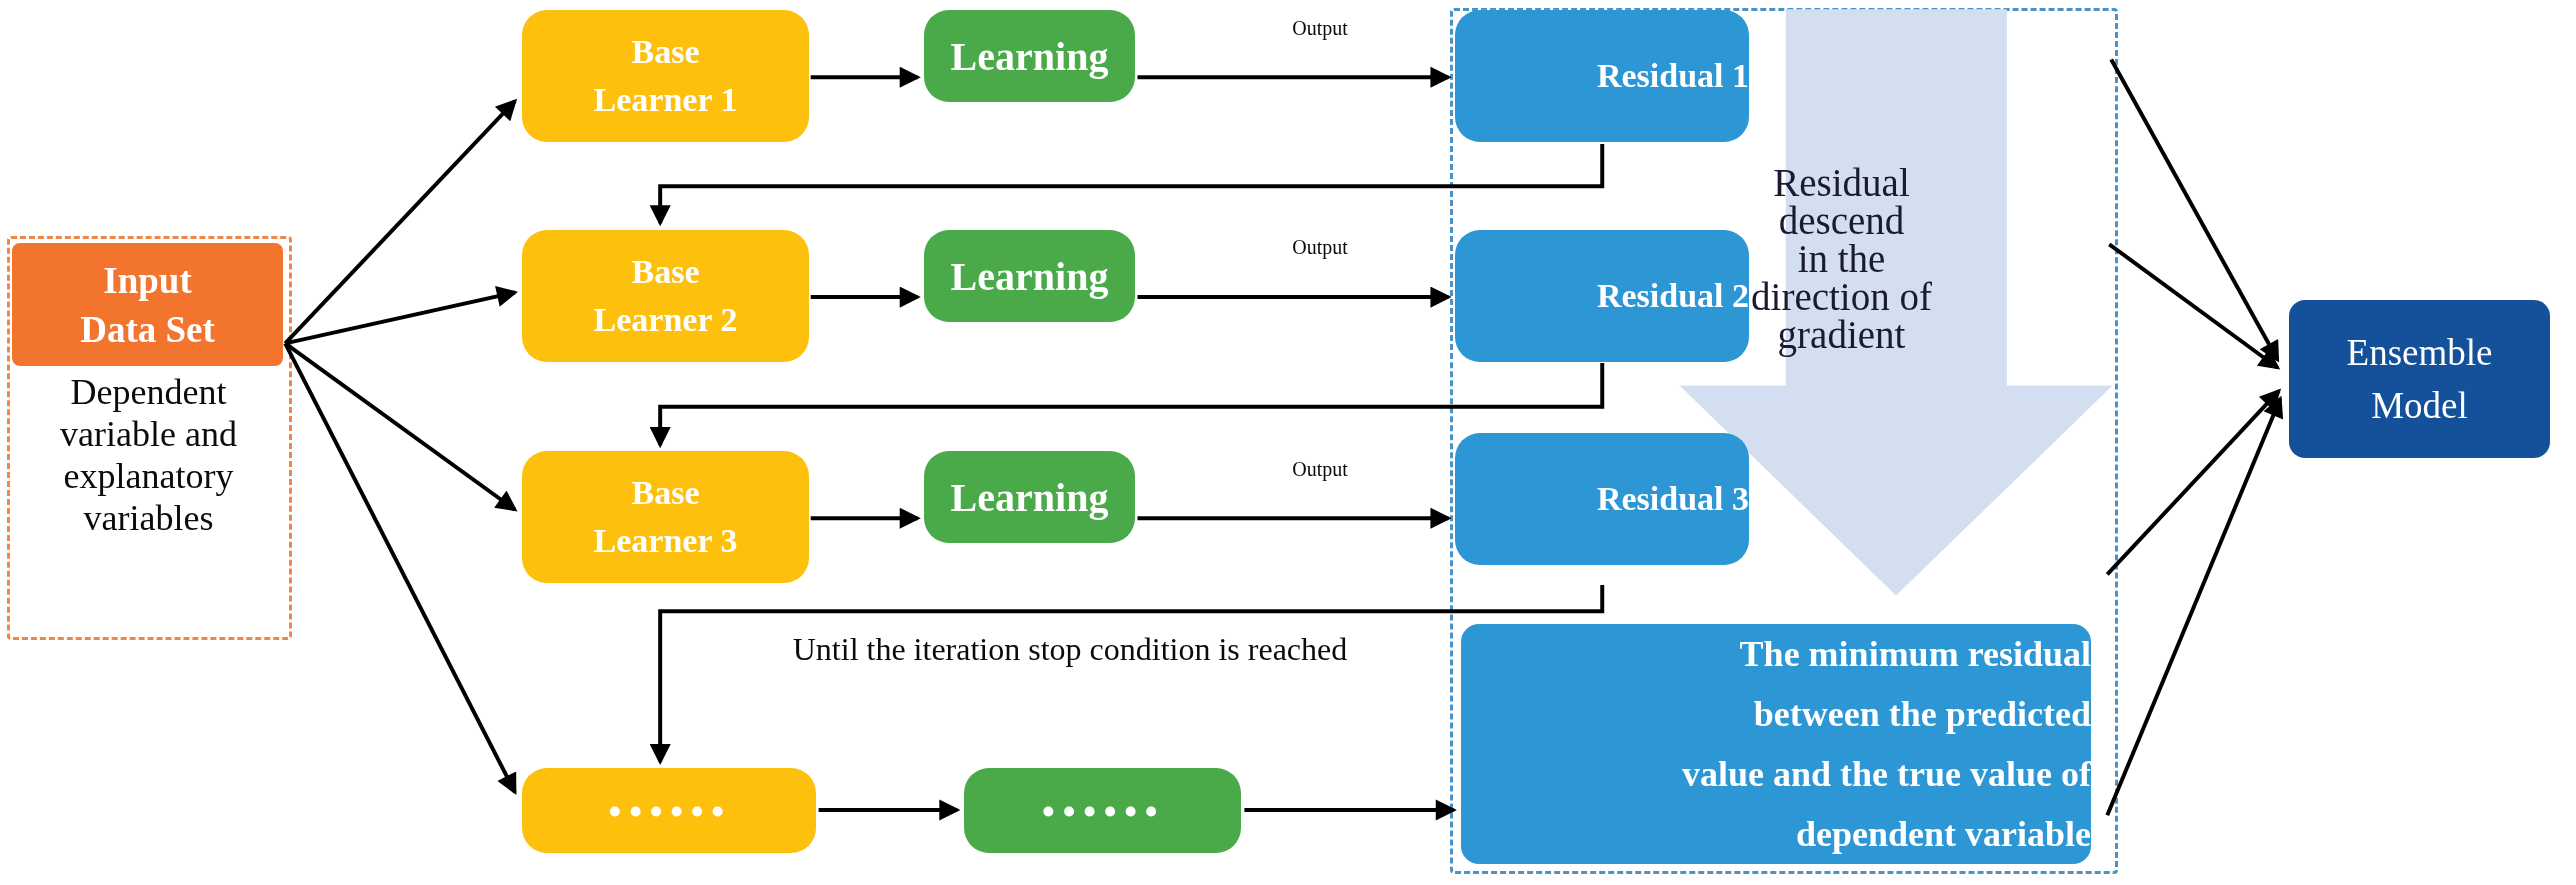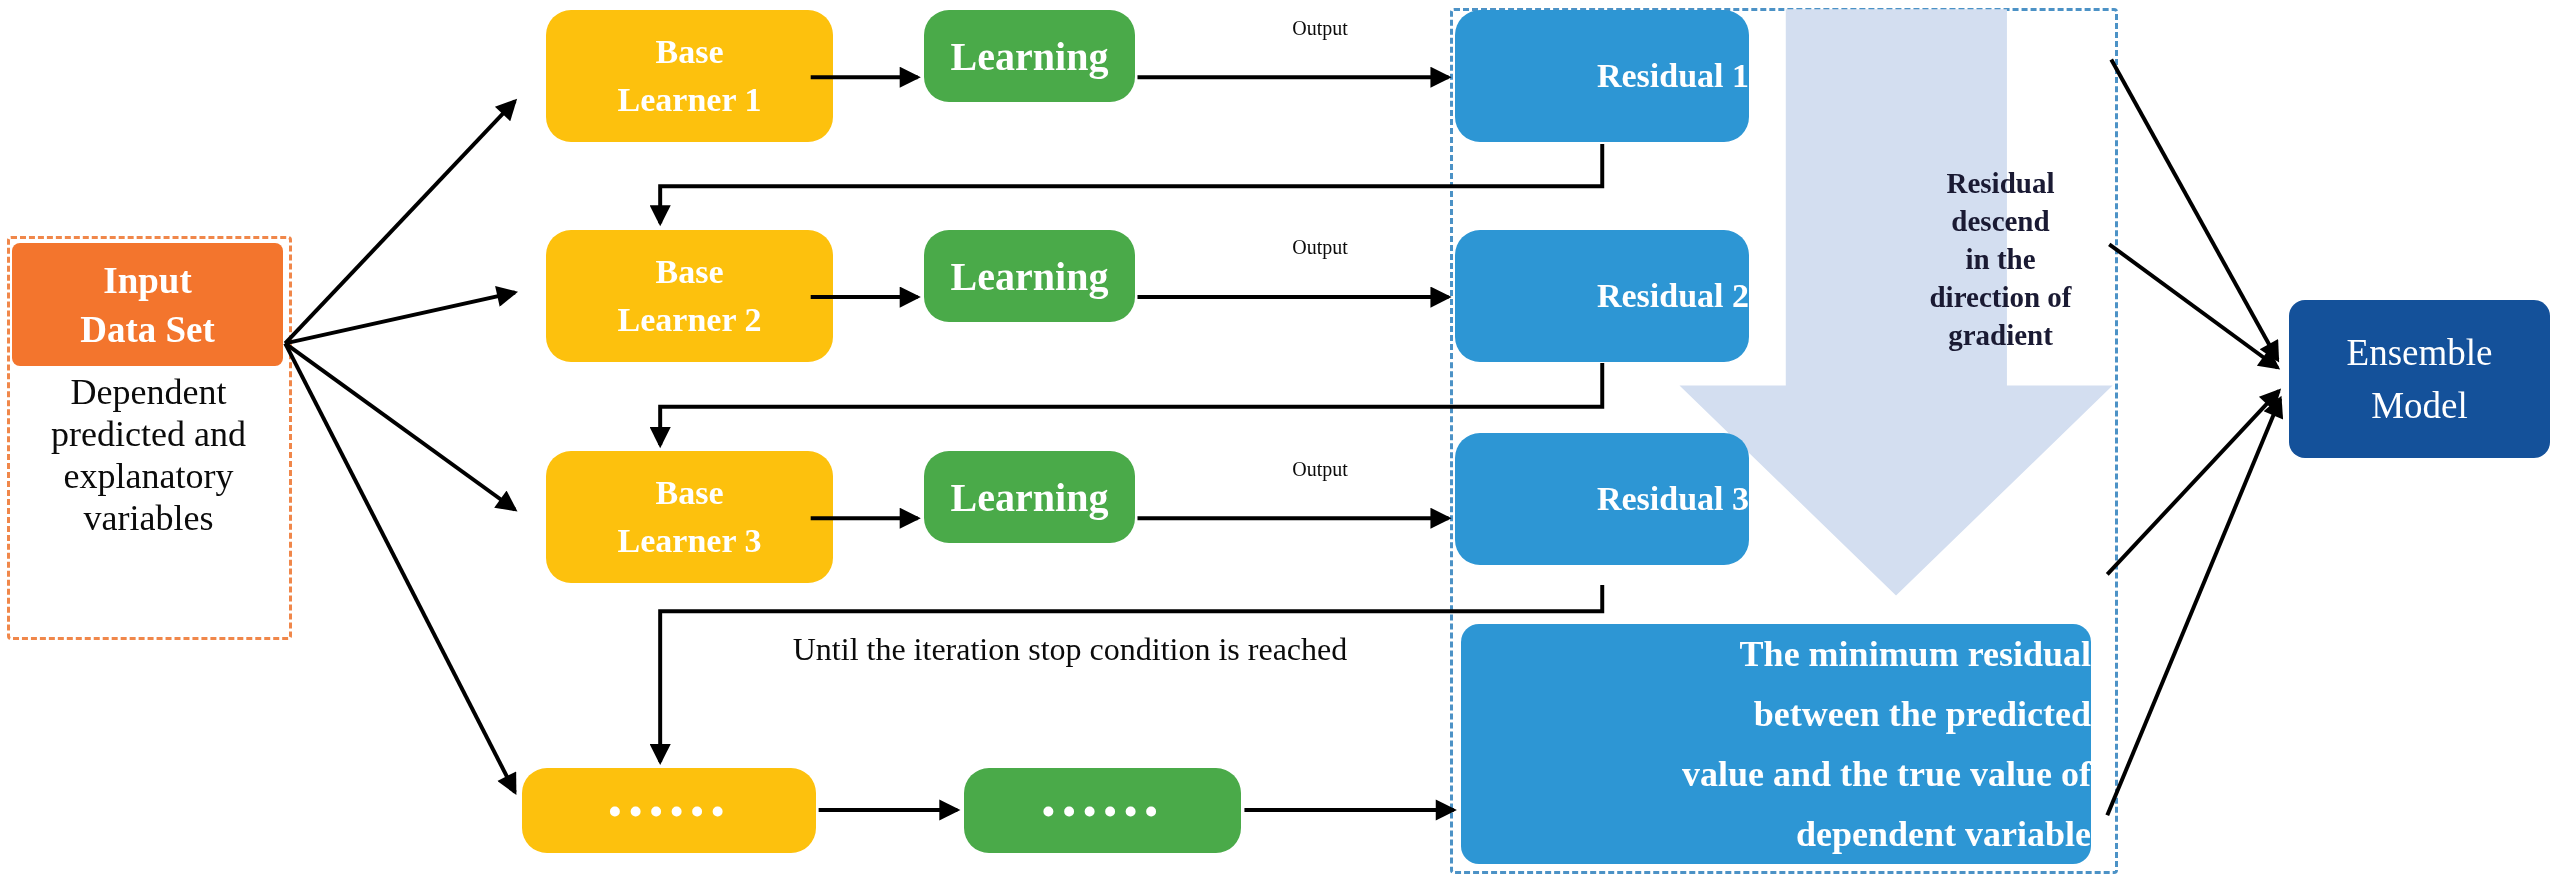--- a/index.html
+++ b/index.html
@@ -13,59 +13,59 @@
   .dashed-rect{position:absolute;z-index:0;border-radius:4px;}
   #input-dashed{left:6.6px;top:236px;width:285px;height:404px;border:3.3px dashed var(--orange-dash);}
   #residual-dashed{left:1450px;top:8px;width:668px;height:866px;border:3.3px dashed var(--dashed-blue);}
   svg.layer{position:absolute;left:0;top:0;z-index:3;}
   #underlay{z-index:1;}
   .connector{stroke:var(--line);stroke-width:6;fill:none;}
   .box{position:absolute;z-index:2;display:flex;flex-direction:column;align-items:center;justify-content:center;
        color:#fff;font-weight:bold;text-align:center;border-radius:25px;}
   .yellow{background:var(--yellow);} .green{background:var(--green);}
   .blue{background:var(--blue);align-items:flex-end;} .navy{background:var(--navy);} .orange{background:var(--orange);}
-  .learner-box{left:522px;width:287px;height:132px;font-size:34px;line-height:48px;margin-left:24px;}
+  .learner-box{left:522px;width:287px;height:132px;font-size:34px;line-height:48px;}
   #base-learner-1{top:10px;} #base-learner-2{top:230px;} #base-learner-3{top:451px;}
   .learning-box{left:924px;width:211px;height:92px;font-size:40px;text-align:right;}
   #learning-1{top:10px;} #learning-2{top:230px;} #learning-3{top:451px;}
   .residual-box{left:1455px;width:294px;height:132px;font-size:34px;}
   #residual-1{top:10px;} #residual-2{top:230px;} #residual-3{top:433px;}
   .dots-box{top:768px;height:85px;font-size:61px;letter-spacing:5.3px;}
   #learner-dots{left:522px;width:294px;}
   #learning-dots{left:964px;width:277px;}
   .dots-box .ln{margin-top:-30px;}
   #input-box{left:12px;top:243px;width:271px;height:123px;font-size:37px;line-height:49px;border-radius:8px;}
   #min-residual-box{left:1461px;top:624px;width:630px;height:240px;font-size:36px;line-height:60px;border-radius:18px;}
   #ensemble-box{left:2289px;top:300px;width:261px;height:158px;font-size:37px;line-height:53px;font-weight:normal;border-radius:16px;}
   .note{position:absolute;z-index:2;color:#0b0b0b;text-align:center;}
   #input-subtitle{left:0px;top:371px;width:297px;font-size:36px;line-height:42px;}
   .output-label{left:1208px;width:224px;font-size:20px;}
   #output-1{top:17px;} #output-2{top:236px;} #output-3{top:458px;}
   #iteration-note{left:687px;top:631px;width:766px;font-size:32px;}
-  #gradient-note{left:1881px;top:164px;width:239px;font-size:29px;line-height:38px;color:var(--text-dark);z-index:2;font-weight:bold;}
+  #gradient-note{left:1722px;top:164px;width:239px;font-size:39px;line-height:38px;color:var(--text-dark);z-index:2;}
 </style>
 </head>
 <body>
 
 <div id="canvas">
 
   <div class="dashed-rect" id="input-dashed"></div>
   <div class="dashed-rect" id="residual-dashed"></div>
 
   <svg id="underlay" class="layer" width="2576" height="886" viewBox="0 0 3902 1342">
     <polygon points="2705,14 3040,14 3040,584 3200,584 2872,902 2544,584 2705,584" style="fill:var(--arrow-fill);"></polygon>
   </svg>
 
   <div class="box orange" id="input-box">
     <span class="ln">Input</span>
     <span class="ln">Data Set</span>
   </div>
   <div class="note" id="input-subtitle">
     <span style="display:block">Dependent</span>
-    <span style="display:block">predicted and</span>
+    <span style="display:block">variable and</span>
     <span style="display:block">explanatory</span>
     <span style="display:block">variables</span>
   </div>
 
   <div class="box yellow learner-box" id="base-learner-1">
     <span class="ln">Base</span>
     <span class="ln">Learner 1</span>
   </div>
   <div class="box yellow learner-box" id="base-learner-2">
     <span class="ln">Base</span>

